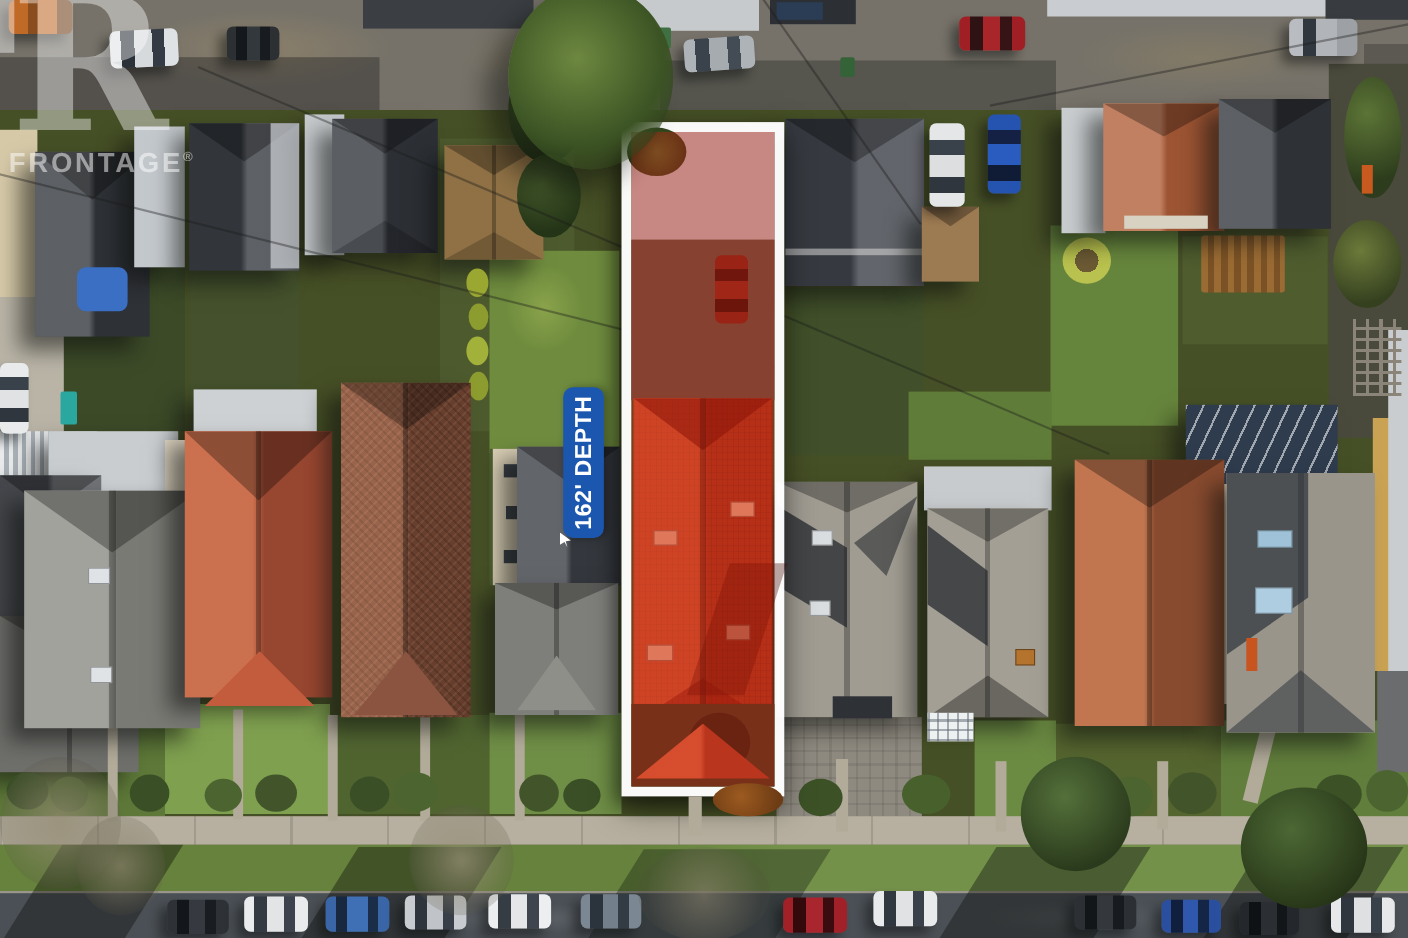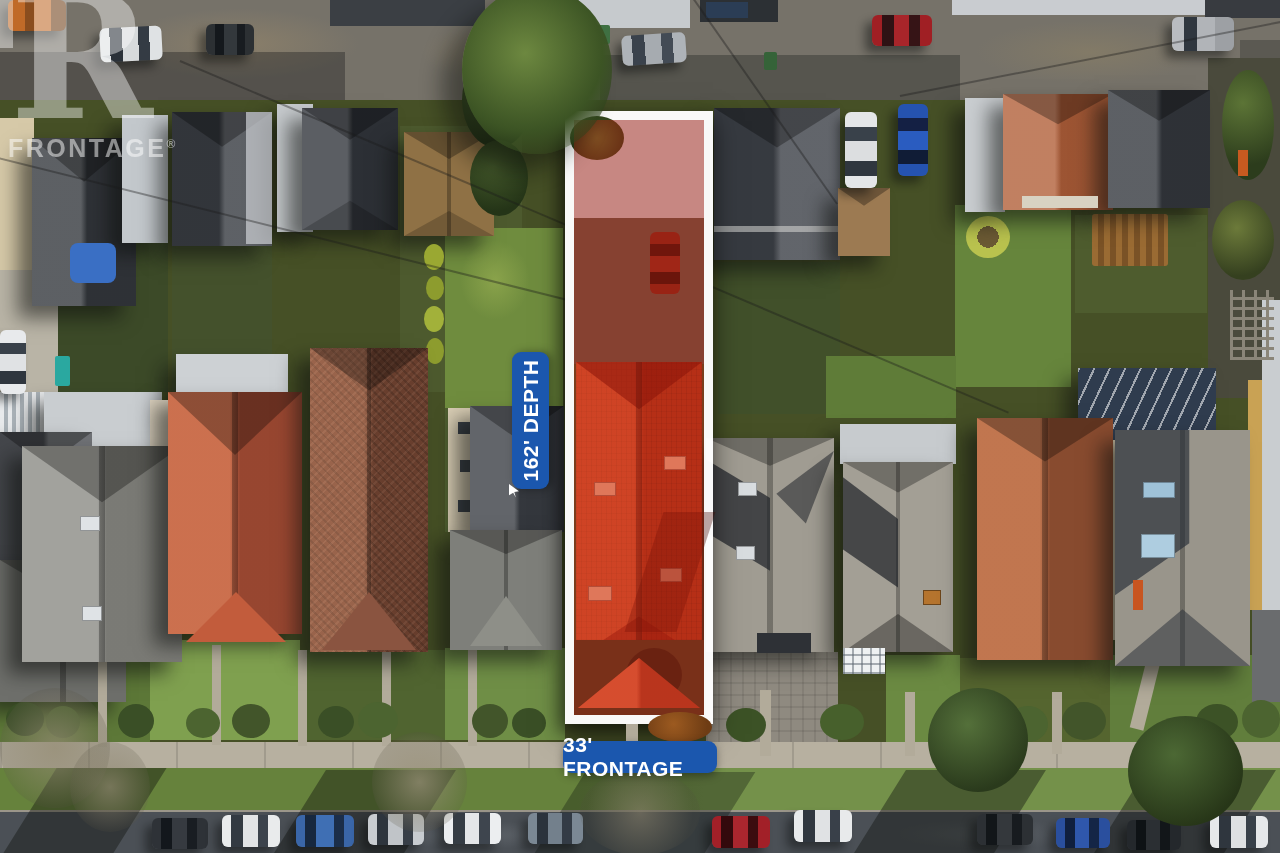--- a/index.html
+++ b/index.html
@@ -373,19 +373,16 @@
 
   <div id="wm">
     <i id="wm-bar"></i>
     <span id="wm-letter">R</span>
     <span id="wm-text"><span>FRONTAGE</span><sup>®</sup></span>
   </div>
 
   <div id="pill-depth" class="pill" style="background:#1b57ae;">
     <span>162' DEPTH</span>
   </div>
-  <div id="pill-frontage" class="pill" style="background:#1b57ae;">
-    <span>33' FRONTAGE</span>
-  </div>
 
   <i id="cursor"></i>
 
 </div>
 
 </body></html>

